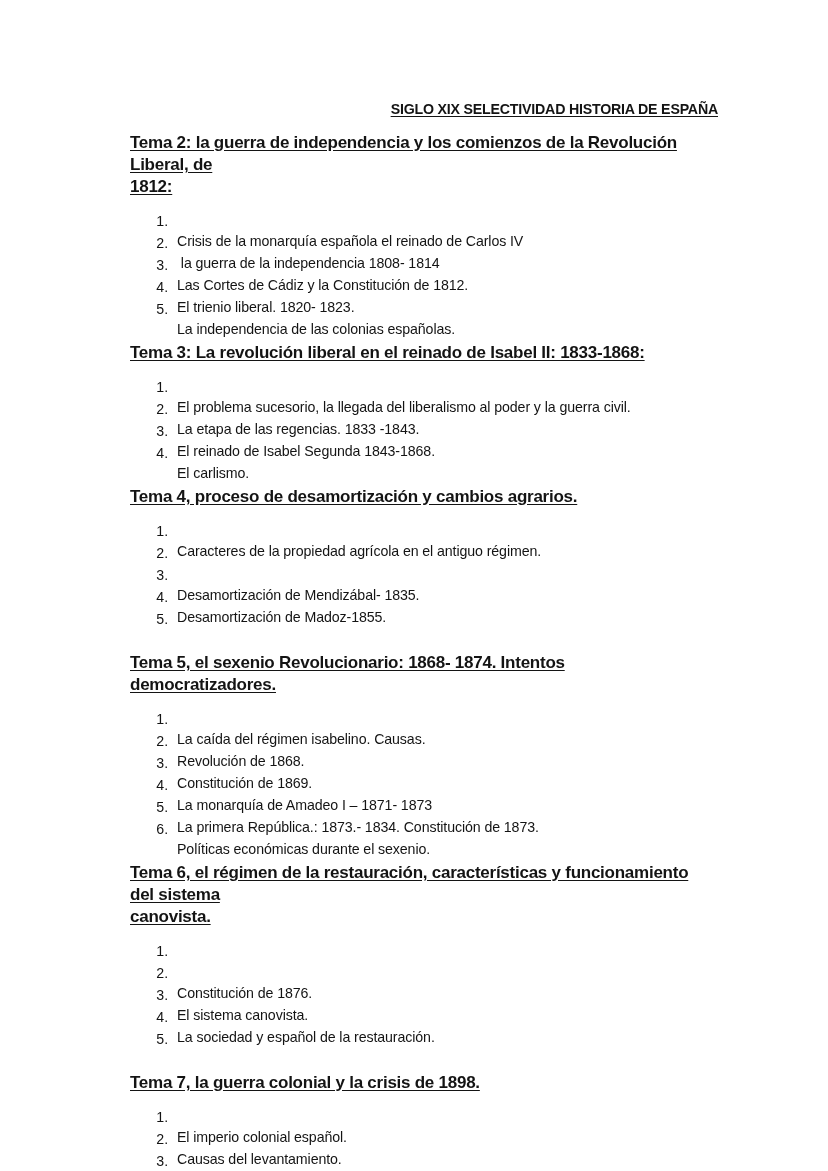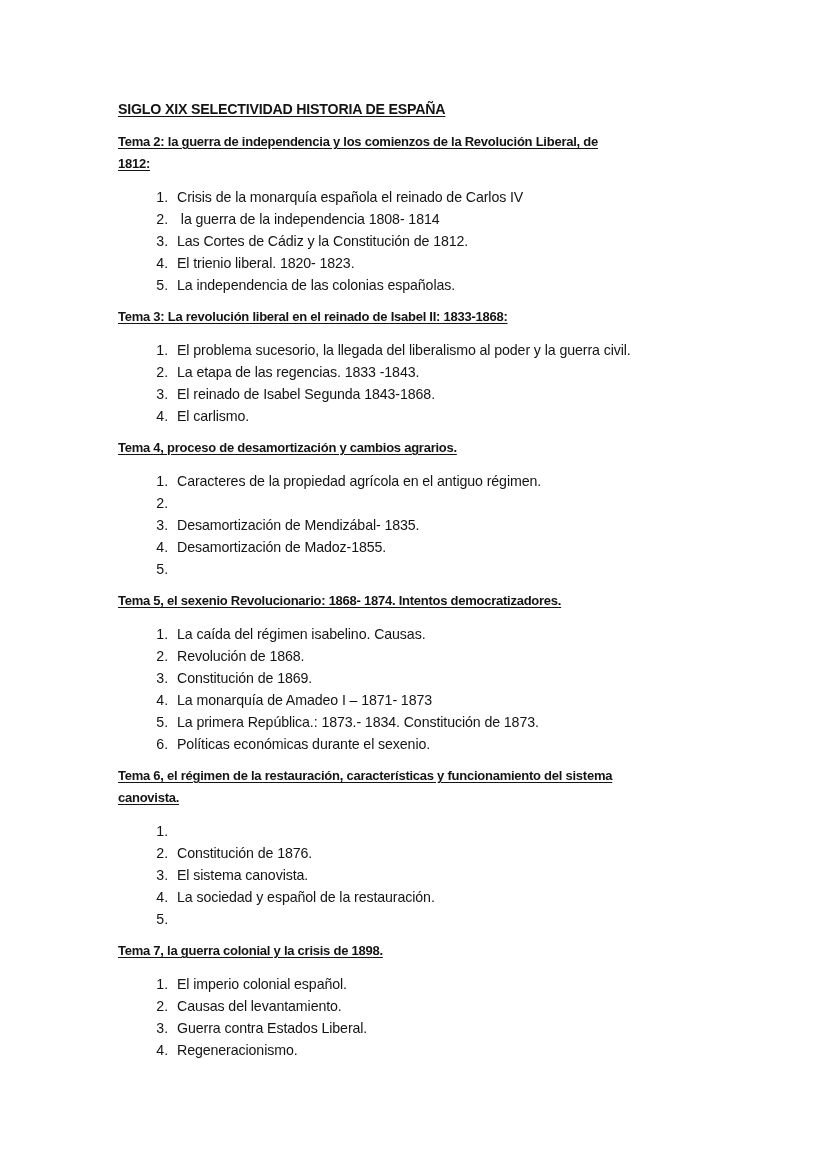--- a/index.html
+++ b/index.html
@@ -15,40 +15,40 @@
       font-family: "Liberation Sans", "DejaVu Sans", sans-serif;
       color: #141414;
     }
     .page {
       position: absolute;
       left: 118px;
       top: 98px;
       width: 600px;
     }
     .doc-title {
-      text-align: left;
+      text-align: right;
       font-weight: bold;
       font-size: 14.2px;
       text-decoration: underline;
       text-underline-offset: 2px;
       margin: 0 0 11px 0;
       height: 22px;
       line-height: 22px;
       letter-spacing: -0.2px;
     }
     .section {
       margin: 0;
     }
     .section-heading {
       font-weight: bold;
-      font-size: 13px;
+      font-size: 17px;
       line-height: 22px;
       text-decoration: underline;
       text-underline-offset: 2px;
-      margin: 0;
+      margin: 12px;
       letter-spacing: -0.25px;
     }
     .items {
       list-style: none;
       margin: 11px 0 0 0;
       padding: 0;
     }
     .item {
       display: flex;
       font-size: 14.2px;
@@ -59,20 +59,21 @@
     .item-num {
       width: 50px;
       text-align: right;
       padding-right: 0;
       box-sizing: border-box;
       flex: none;
     }
     .item-text {
       padding-left: 9px;
       white-space: pre;
+      margin-top: 20px;
     }
     .gap-after { height: 10px; }
   </style>
 </head>
 <body>
 
 <div class="page">
 
   <h1 class="doc-title">SIGLO XIX SELECTIVIDAD HISTORIA DE ESPAÑA</h1>
 

